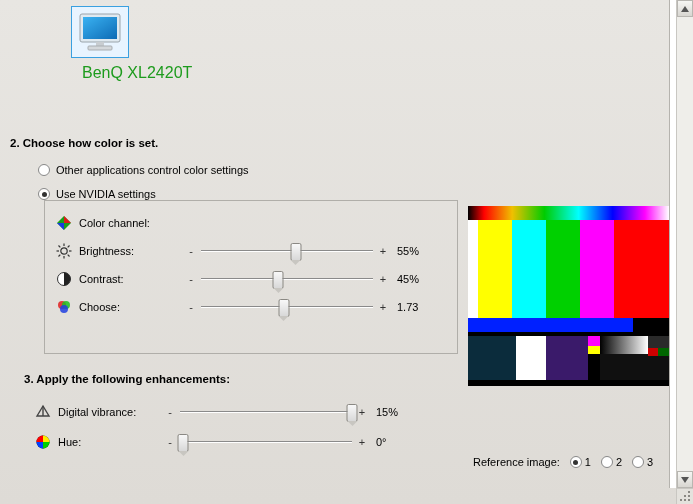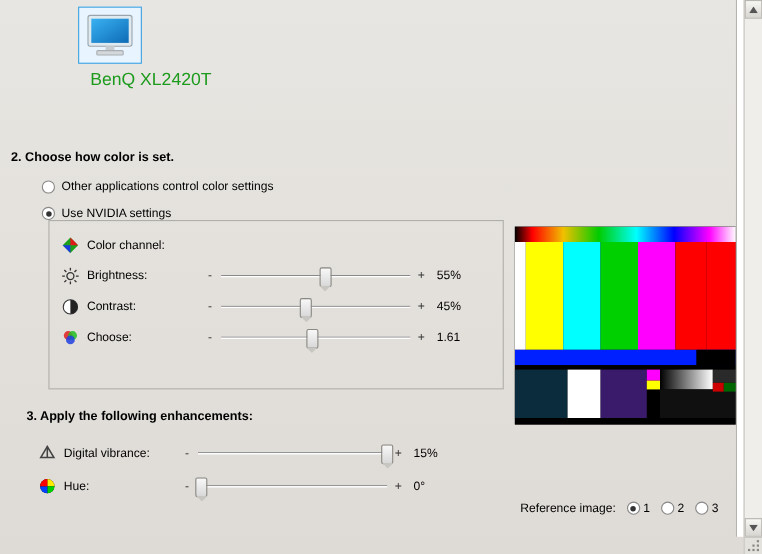--- a/index.html
+++ b/index.html
@@ -322,21 +322,21 @@
         </svg>
     </span>
     <span class="ctl-label">Choose:</span>
     <div class="slider-wrap">
       <span class="minus">-</span>
       <div class="slider-track">
         <div class="line"></div>
           <div class="slider-thumb" style="left:48%"></div>
       </div>
       <span class="plus">+</span>
-      <span class="val">1.61</span>
+      <span class="val">1.73</span>
     </div>
   </div>
 
 </div>
 
 <div class="section-heading" style="left:24px; top:373px;">3. Apply the following enhancements:</div>
 
 <div class="enh-row" style="top:400px;">
   <span class="ctl-icon">
     <svg width="16" height="16" viewBox="0 0 16 16">

